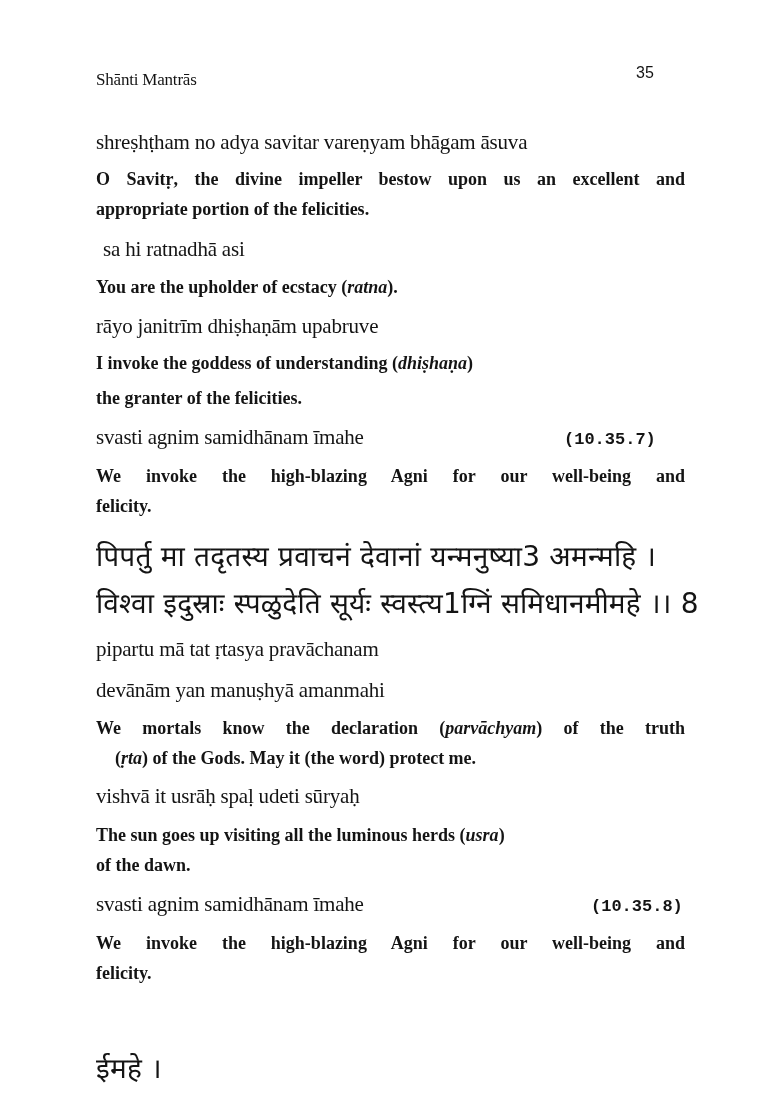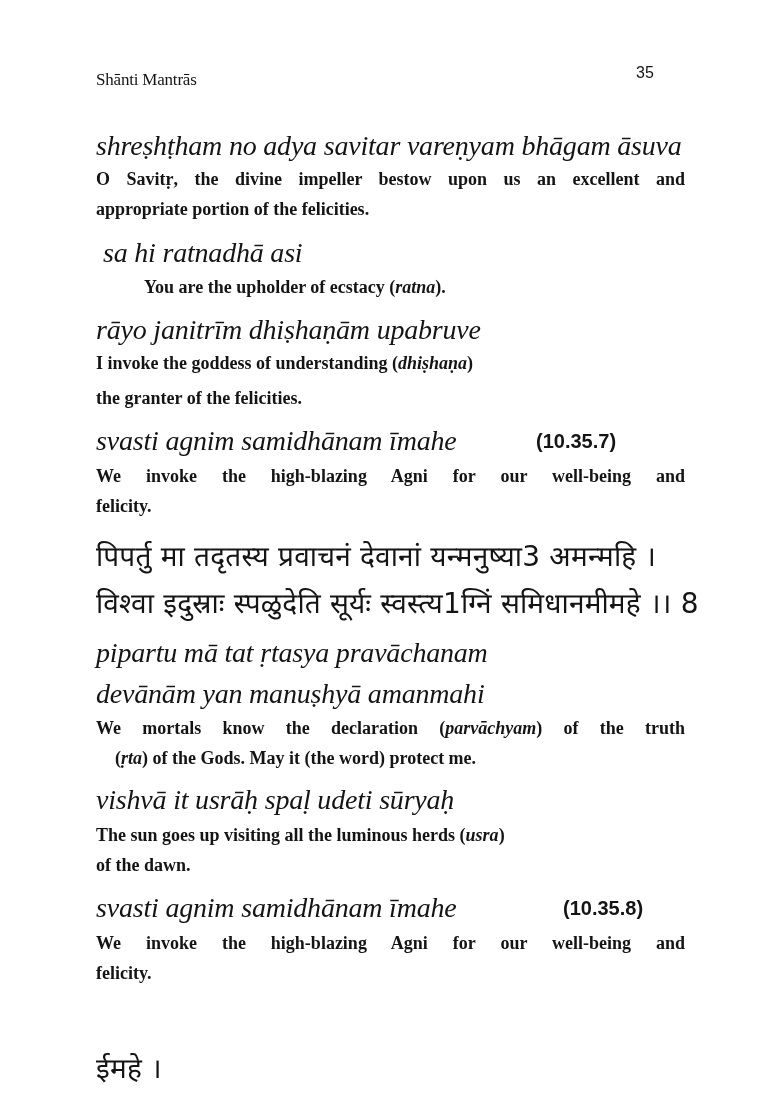--- a/index.html
+++ b/index.html
@@ -1,40 +1,40 @@
 <!DOCTYPE html>
 <html><head>
   <meta charset="utf-8">
   <style>
     html, body { margin: 0; padding: 0; background: #ffffff; }
     body { width: 780px; height: 1108px; position: relative; overflow: hidden; color: #141414; }
     .page { position: absolute; left: 0; top: 12px; width: 658px; height: 1108px; }
     .running-head { position: absolute; left: 96px; top: 58px; font-family: "Liberation Serif", serif; font-size: 17px; letter-spacing: -0.2px; }
     .page-number { position: absolute; left: 636px; top: 52px; font-family: "Liberation Sans", sans-serif; font-size: 16px; }
     .line { position: absolute; left: 96px; white-space: nowrap; }
-    .translit { font-family: "Liberation Serif", serif; font-size: 28px; letter-spacing: -0.2px; font-style: italic; }
+    .translit { font-family: "Liberation Serif", serif; font-size: 21px; letter-spacing: -0.2px; }
     .trans { font-family: "Liberation Serif", serif; font-weight: bold; font-size: 18px; text-align: right; }
     .trans.justify { width: 589px; text-align: justify; text-align-last: justify; white-space: normal; }
     .trans i { font-style: italic; }
-    .ref { position: absolute; font-family: Liberation Sans, sans-serif; font-weight: bold; font-size: 20px; }
+    .ref { position: absolute; font-family: Liberation Mono, monospace; font-weight: bold; font-size: 17px; margin-left: 28px; }
     .deva { font-family: "DejaVu Sans", sans-serif; font-size: 28px; letter-spacing: 0.2px; }
   </style>
 </head>
 <body>
 
 <div class="page">
   <div class="running-head">Shānti Mantrās</div>
   <div class="page-number">35</div>
 
   <div class="line translit" style="top:118px;">shreṣhṭham no adya savitar vareṇyam bhāgam āsuva</div>
   <div class="line trans justify" style="top:157px;">O Savitṛ, the divine impeller bestow upon us an excellent and</div>
   <div class="line trans" style="top:187px;">appropriate portion of the felicities.</div>
 
   <div class="line translit" style="top:225px;margin-left:7px;">sa hi ratnadhā asi</div>
-  <div class="line trans" style="top:265px;margin-left:48px;"><span>You are the upholder of ecstacy (</span><i>ratna</i><span>).</span></div>
+  <div class="line trans" style="top:265px;"><span>You are the upholder of ecstacy (</span><i>ratna</i><span>).</span></div>
 
   <div class="line translit" style="top:302px;">rāyo janitrīm dhiṣhaṇām upabruve</div>
   <div class="line trans" style="top:341px;"><span>I invoke the goddess of understanding (</span><i>dhiṣhaṇa</i><span>)</span></div>
   <div class="line trans" style="top:376px;">the granter of the felicities.</div>
 
   <div class="line translit" style="top:413px;">svasti agnim samidhānam īmahe</div>
   <div class="ref" style="left:536px; top:418px;">(10.35.7)</div>
   <div class="line trans justify" style="top:454px;">We invoke the high-blazing Agni for our well-being and</div>
   <div class="line trans" style="top:484px;">felicity.</div>
 

